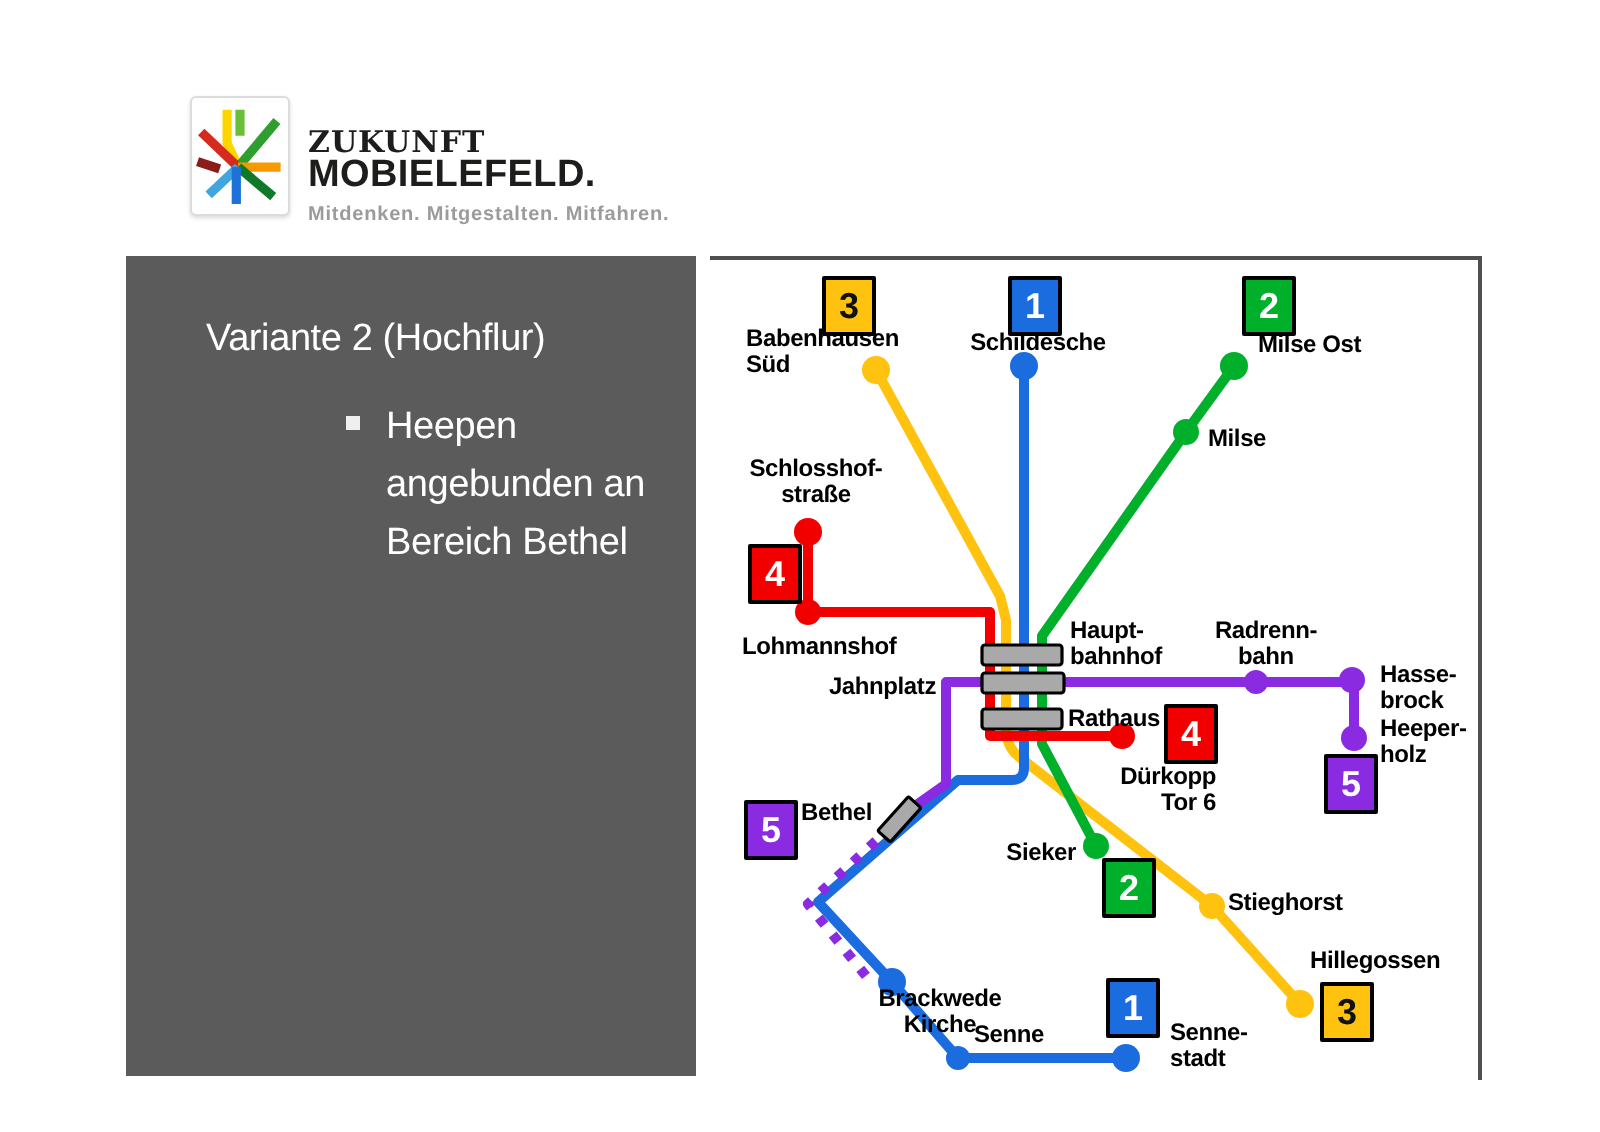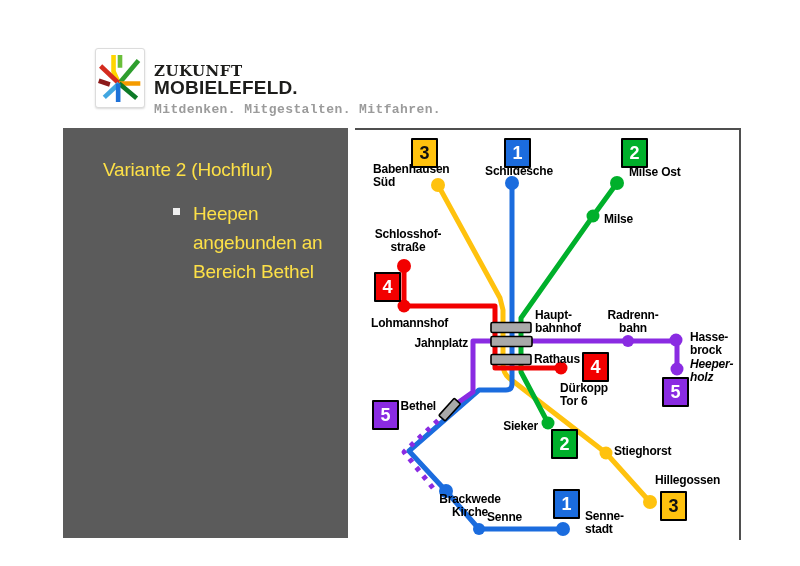--- a/index.html
+++ b/index.html
@@ -9,38 +9,38 @@
   }
   
   .logo{position:absolute;left:95px;top:48px;display:flex;align-items:flex-start;}
   .logo-icon{width:48px;height:58px;background:#fff;border:1px solid #dcdcdc;border-radius:3px;
     box-shadow:0 1px 2px rgba(0,0,0,.15);}
   .logo-text{margin-left:9px;padding-top:16px;}
   .logo-line1{font-family:"DejaVu Serif",serif;font-weight:bold;font-size:15px;line-height:14px;
     color:#1d1d1b;letter-spacing:.5px;}
   .logo-line2{font-family:Liberation Sans, sans-serif;font-weight:bold;font-size:19px;line-height:19px;
     color:#1d1d1b;letter-spacing:.2px;}
-  .logo-tagline{font-family:Liberation Mono, monospace;font-weight:600;font-size:13px;color:#9b9b9b;
+  .logo-tagline{font-family:Liberation Sans, sans-serif;font-weight:600;font-size:10px;color:#9b9b9b;
     margin-top:5px;letter-spacing:.4px;}
   
   .panel{position:absolute;left:63px;top:128px;width:285px;height:410px;background:#5b5b5b;
-    color:#fde047;box-sizing:border-box;padding:27px 0 0 40px;}
+    color:#ffffff;box-sizing:border-box;padding:27px 0 0 40px;}
   .panel-line{font-size:19px;line-height:30px;letter-spacing:-.2px;}
   .panel-bullet-row{display:flex;margin-top:14px;margin-left:70px;}
   .bullet-square{width:7px;height:7px;background:#efefef;margin-top:9px;flex:0 0 auto;}
   .panel-bullet-text{margin-left:13px;width:200px;font-size:19px;line-height:29px;letter-spacing:-.2px;}
   
   .map-frame{position:absolute;left:355px;top:128px;width:386px;height:412px;box-sizing:border-box;
     border-top:2px solid #4f4f4f;border-right:2px solid #4f4f4f;background:transparent;}
   .map-svg{position:absolute;left:0;top:0;width:800px;height:566px;}
   
   .st-label{position:absolute;font-weight:bold;font-size:12px;line-height:12.5px;color:#000;
     white-space:pre;letter-spacing:-.2px;}
   .st-label.center{transform:translateX(-50%);text-align:center;}
-  .st-label.right{transform:translateX(-100%);text-align:left;}
+  .st-label.right{transform:translateX(-100%);text-align:right;}
   
   .line-badge{position:absolute;width:27px;height:30px;box-sizing:border-box;border:2px solid #000;
     border-radius:1px;font-weight:bold;font-size:18px;line-height:26px;text-align:center;}
 </style>
 </head>
 <body>
 
 <div class="slide">
 
   <div class="logo">
@@ -123,21 +123,21 @@
 straße</div>
       <div class="st-label left" style="left: 371px; top: 317px;">Lohmannshof</div>
       <div class="st-label left" style="left: 535px; top: 309px;">Haupt-
 bahnhof</div>
       <div class="st-label right" style="left: 468px; top: 337px;">Jahnplatz</div>
       <div class="st-label left" style="left: 534px; top: 353px;">Rathaus</div>
       <div class="st-label center" style="left: 633px; top: 309px;">Radrenn-
 bahn</div>
       <div class="st-label left" style="left: 690px; top: 331px;">Hasse-
 brock</div>
-      <div class="st-label left" style="left: 690px; top: 358px; font-style: italic;">Heeper-
+      <div class="st-label left" style="left: 690px; top: 358px;">Heeper-
 holz</div>
       <div class="st-label right" style="left: 608px; top: 382px;">Dürkopp
 Tor 6</div>
       <div class="st-label right" style="left: 538px; top: 420px;">Sieker</div>
       <div class="st-label left" style="left: 614px; top: 445px;">Stieghorst</div>
       <div class="st-label left" style="left: 655px; top: 474px; text-align: center;">Hillegossen</div>
       <div class="st-label right" style="left: 436px; top: 400px;">Bethel</div>
       <div class="st-label center" style="left: 470px; top: 493px;">Brackwede
 Kirche</div>
       <div class="st-label left" style="left: 487px; top: 511px;">Senne</div>

